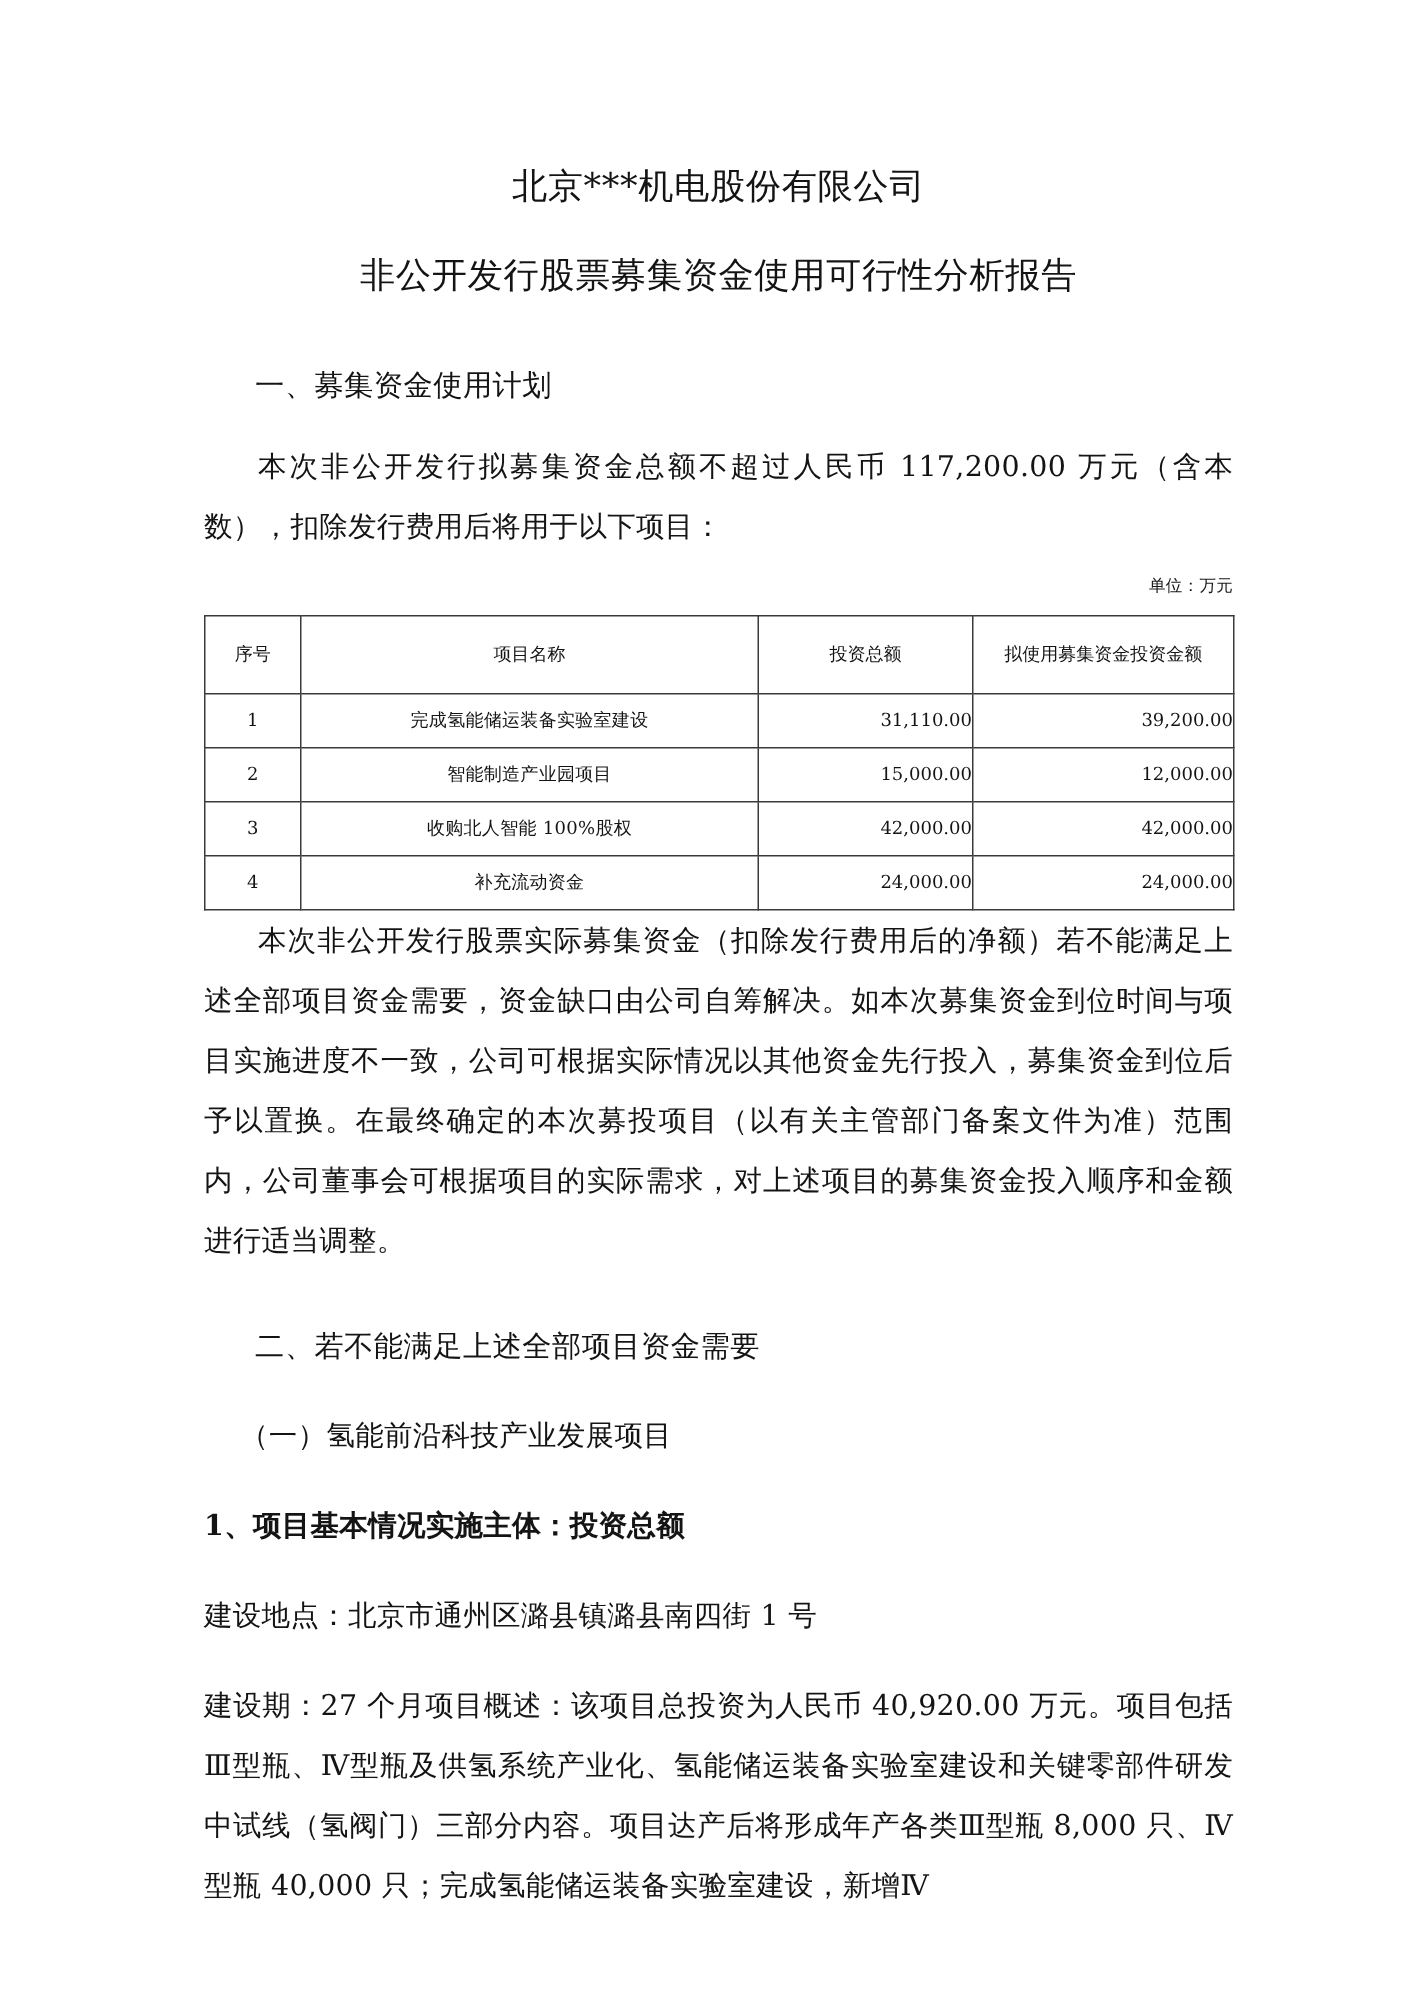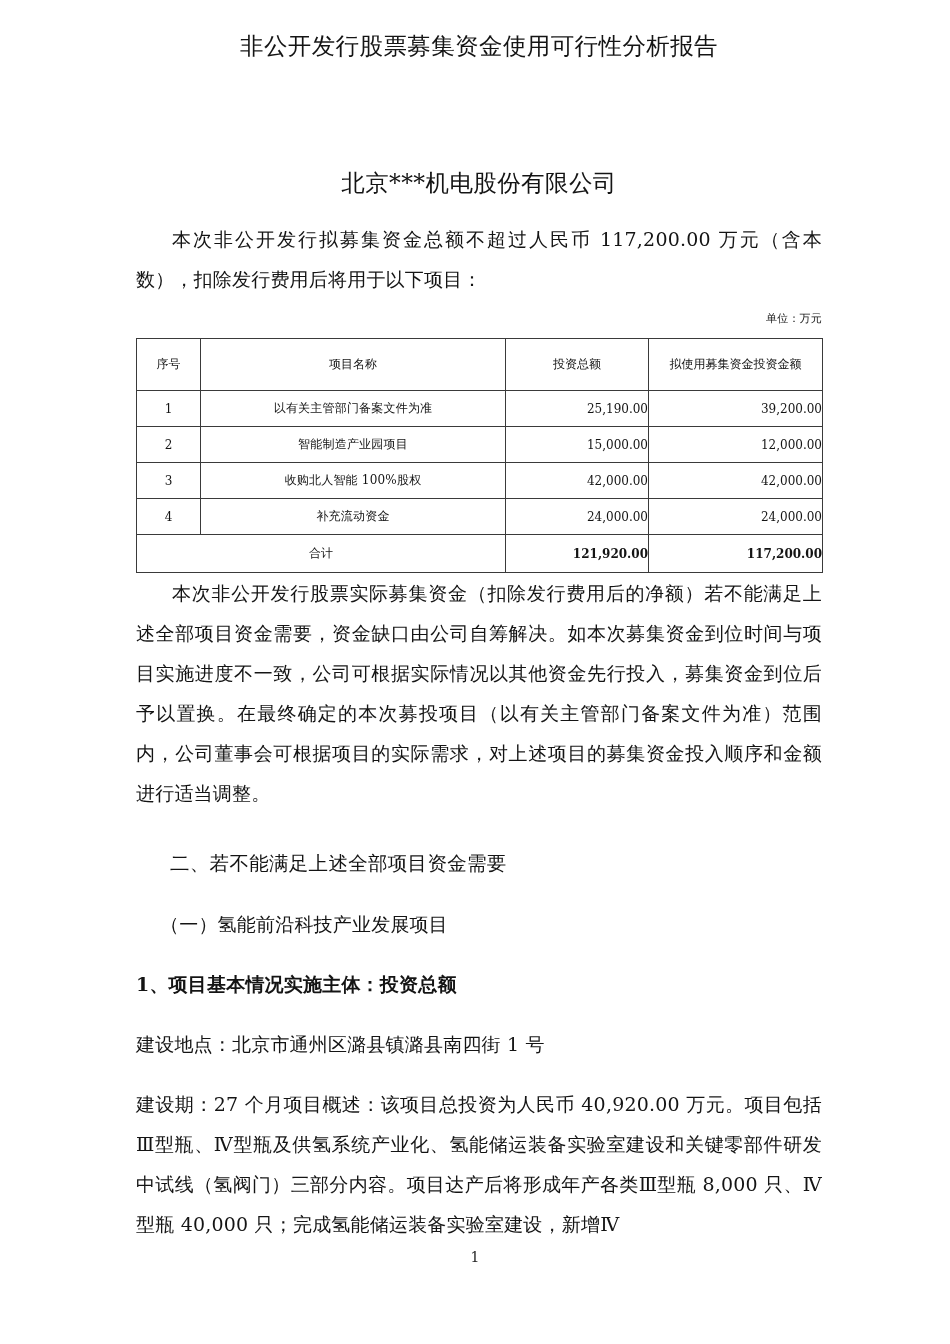--- a/index.html
+++ b/index.html
@@ -133,23 +133,26 @@
     font-size: 14px;
     color: #222;
   }
 </style>
 </head>
 <body>
 
 <div class="page">
   <div class="content">
 
+    <div class="doc-title line1">北京***机电股份有限公司</div>
     <div class="doc-title line2">非公开发行股票募集资金使用可行性分析报告</div>
-    <div class="doc-title line1">北京***机电股份有限公司</div>
-
+
+    <div class="sec-1">
+      <h2 class="sec">一、募集资金使用计划</h2>
+    </div>
 
     <div class="gap-24"></div>
 
     <p class="body indent">本次非公开发行拟募集资金总额不超过人民币 117,200.00 万元（含本数），扣除发行费用后将用于以下项目：</p>
 
     <div class="gap-14"></div>
 
     <p class="unit">单位：万元</p>
 
     <div class="gap-14"></div>
@@ -165,47 +168,42 @@
         <tr>
           <th class="th-cell">序号</th>
           <th class="th-cell">项目名称</th>
           <th class="th-cell">投资总额</th>
           <th class="th-cell">拟使用募集资金投资金额</th>
         </tr>
       </thead>
       <tbody>
         <tr>
           <td class="td-no">1</td>
-          <td class="td-name">以有关主管部门备案文件为准</td>
-          <td class="td-num">25,190.00</td>
+          <td class="td-name">完成氢能储运装备实验室建设</td>
+          <td class="td-num">31,110.00</td>
           <td class="td-num">39,200.00</td>
         </tr>
         <tr>
           <td class="td-no">2</td>
           <td class="td-name">智能制造产业园项目</td>
           <td class="td-num">15,000.00</td>
           <td class="td-num">12,000.00</td>
         </tr>
         <tr>
           <td class="td-no">3</td>
           <td class="td-name">收购北人智能 100%股权</td>
           <td class="td-num">42,000.00</td>
           <td class="td-num">42,000.00</td>
         </tr>
         <tr>
           <td class="td-no">4</td>
           <td class="td-name">补充流动资金</td>
           <td class="td-num">24,000.00</td>
           <td class="td-num">24,000.00</td>
         </tr>
-        <tr>
-          <td class="td-total-label" colspan="2">合计</td>
-          <td class="td-num bold">121,920.00</td>
-          <td class="td-num bold">117,200.00</td>
-        </tr>
       </tbody>
     </table>
 
     <p class="body indent">本次非公开发行股票实际募集资金（扣除发行费用后的净额）若不能满足上述全部项目资金需要，资金缺口由公司自筹解决。如本次募集资金到位时间与项目实施进度不一致，公司可根据实际情况以其他资金先行投入，募集资金到位后予以置换。在最终确定的本次募投项目（以有关主管部门备案文件为准）范围内，公司董事会可根据项目的实际需求，对上述项目的募集资金投入顺序和金额进行适当调整。</p>
 
     <div class="sec-2">
       <h2 class="sec">二、若不能满足上述全部项目资金需要</h2>
     </div>
 
     <div class="gap-30"></div>

